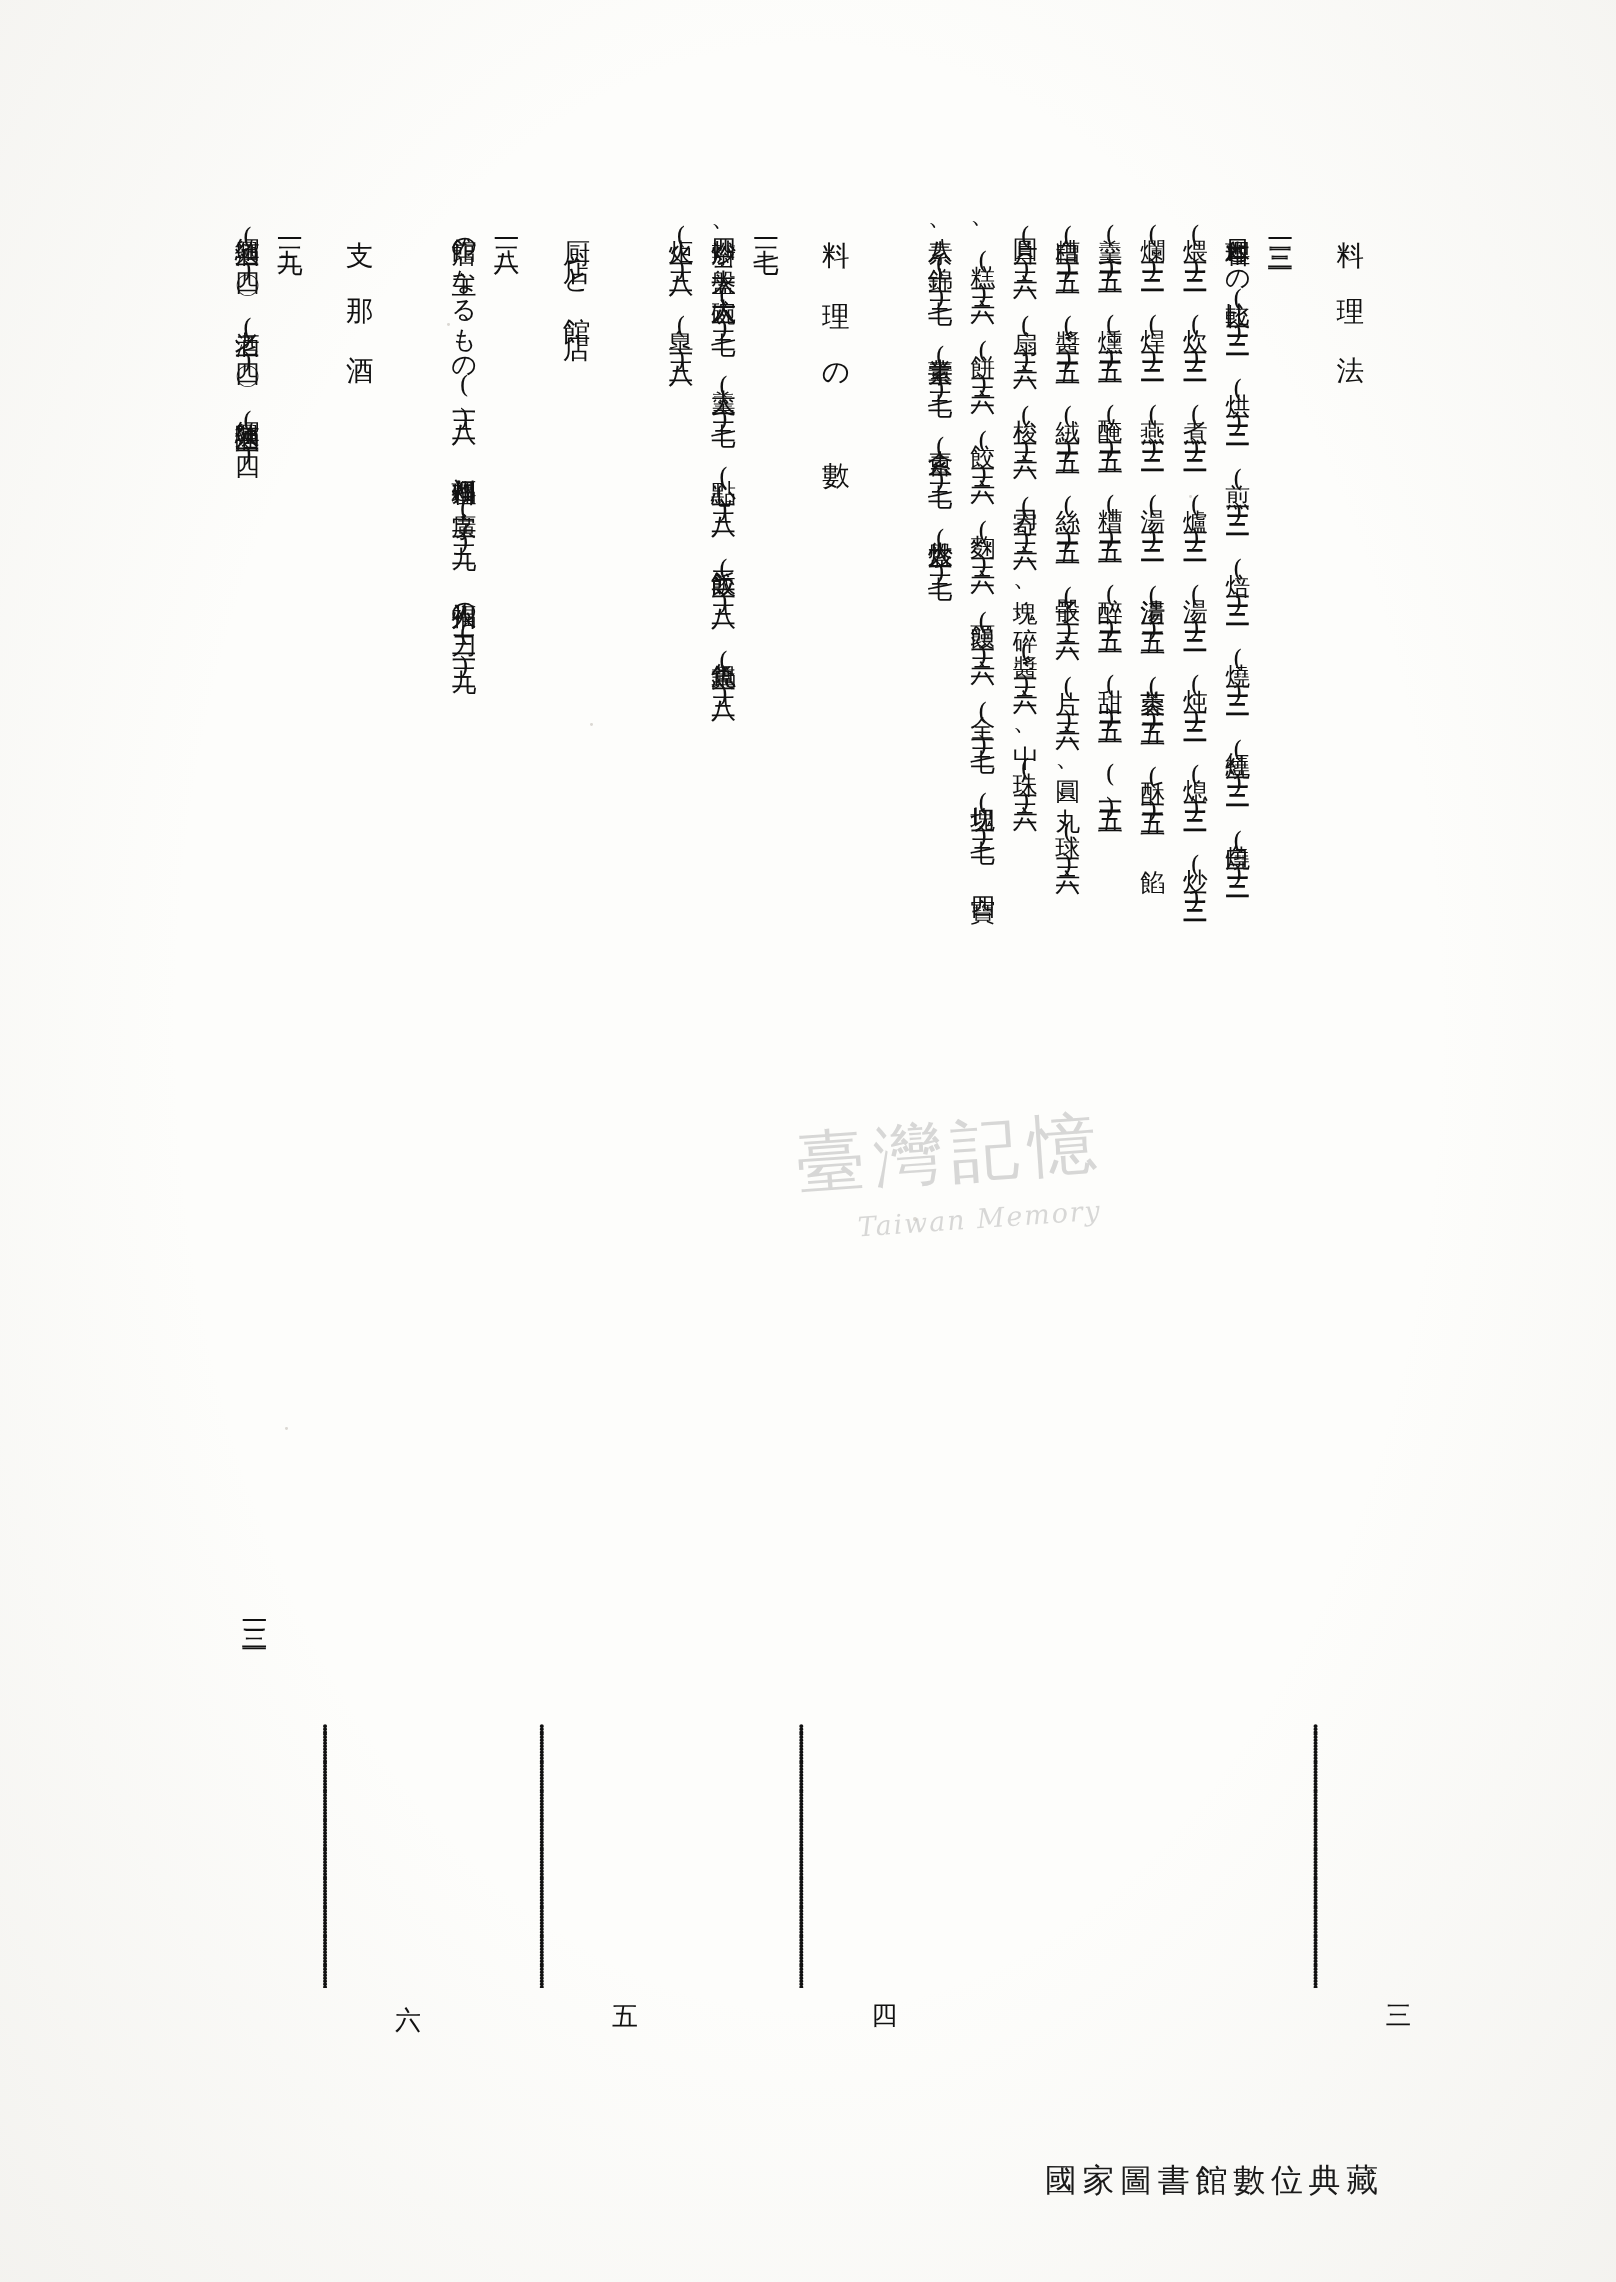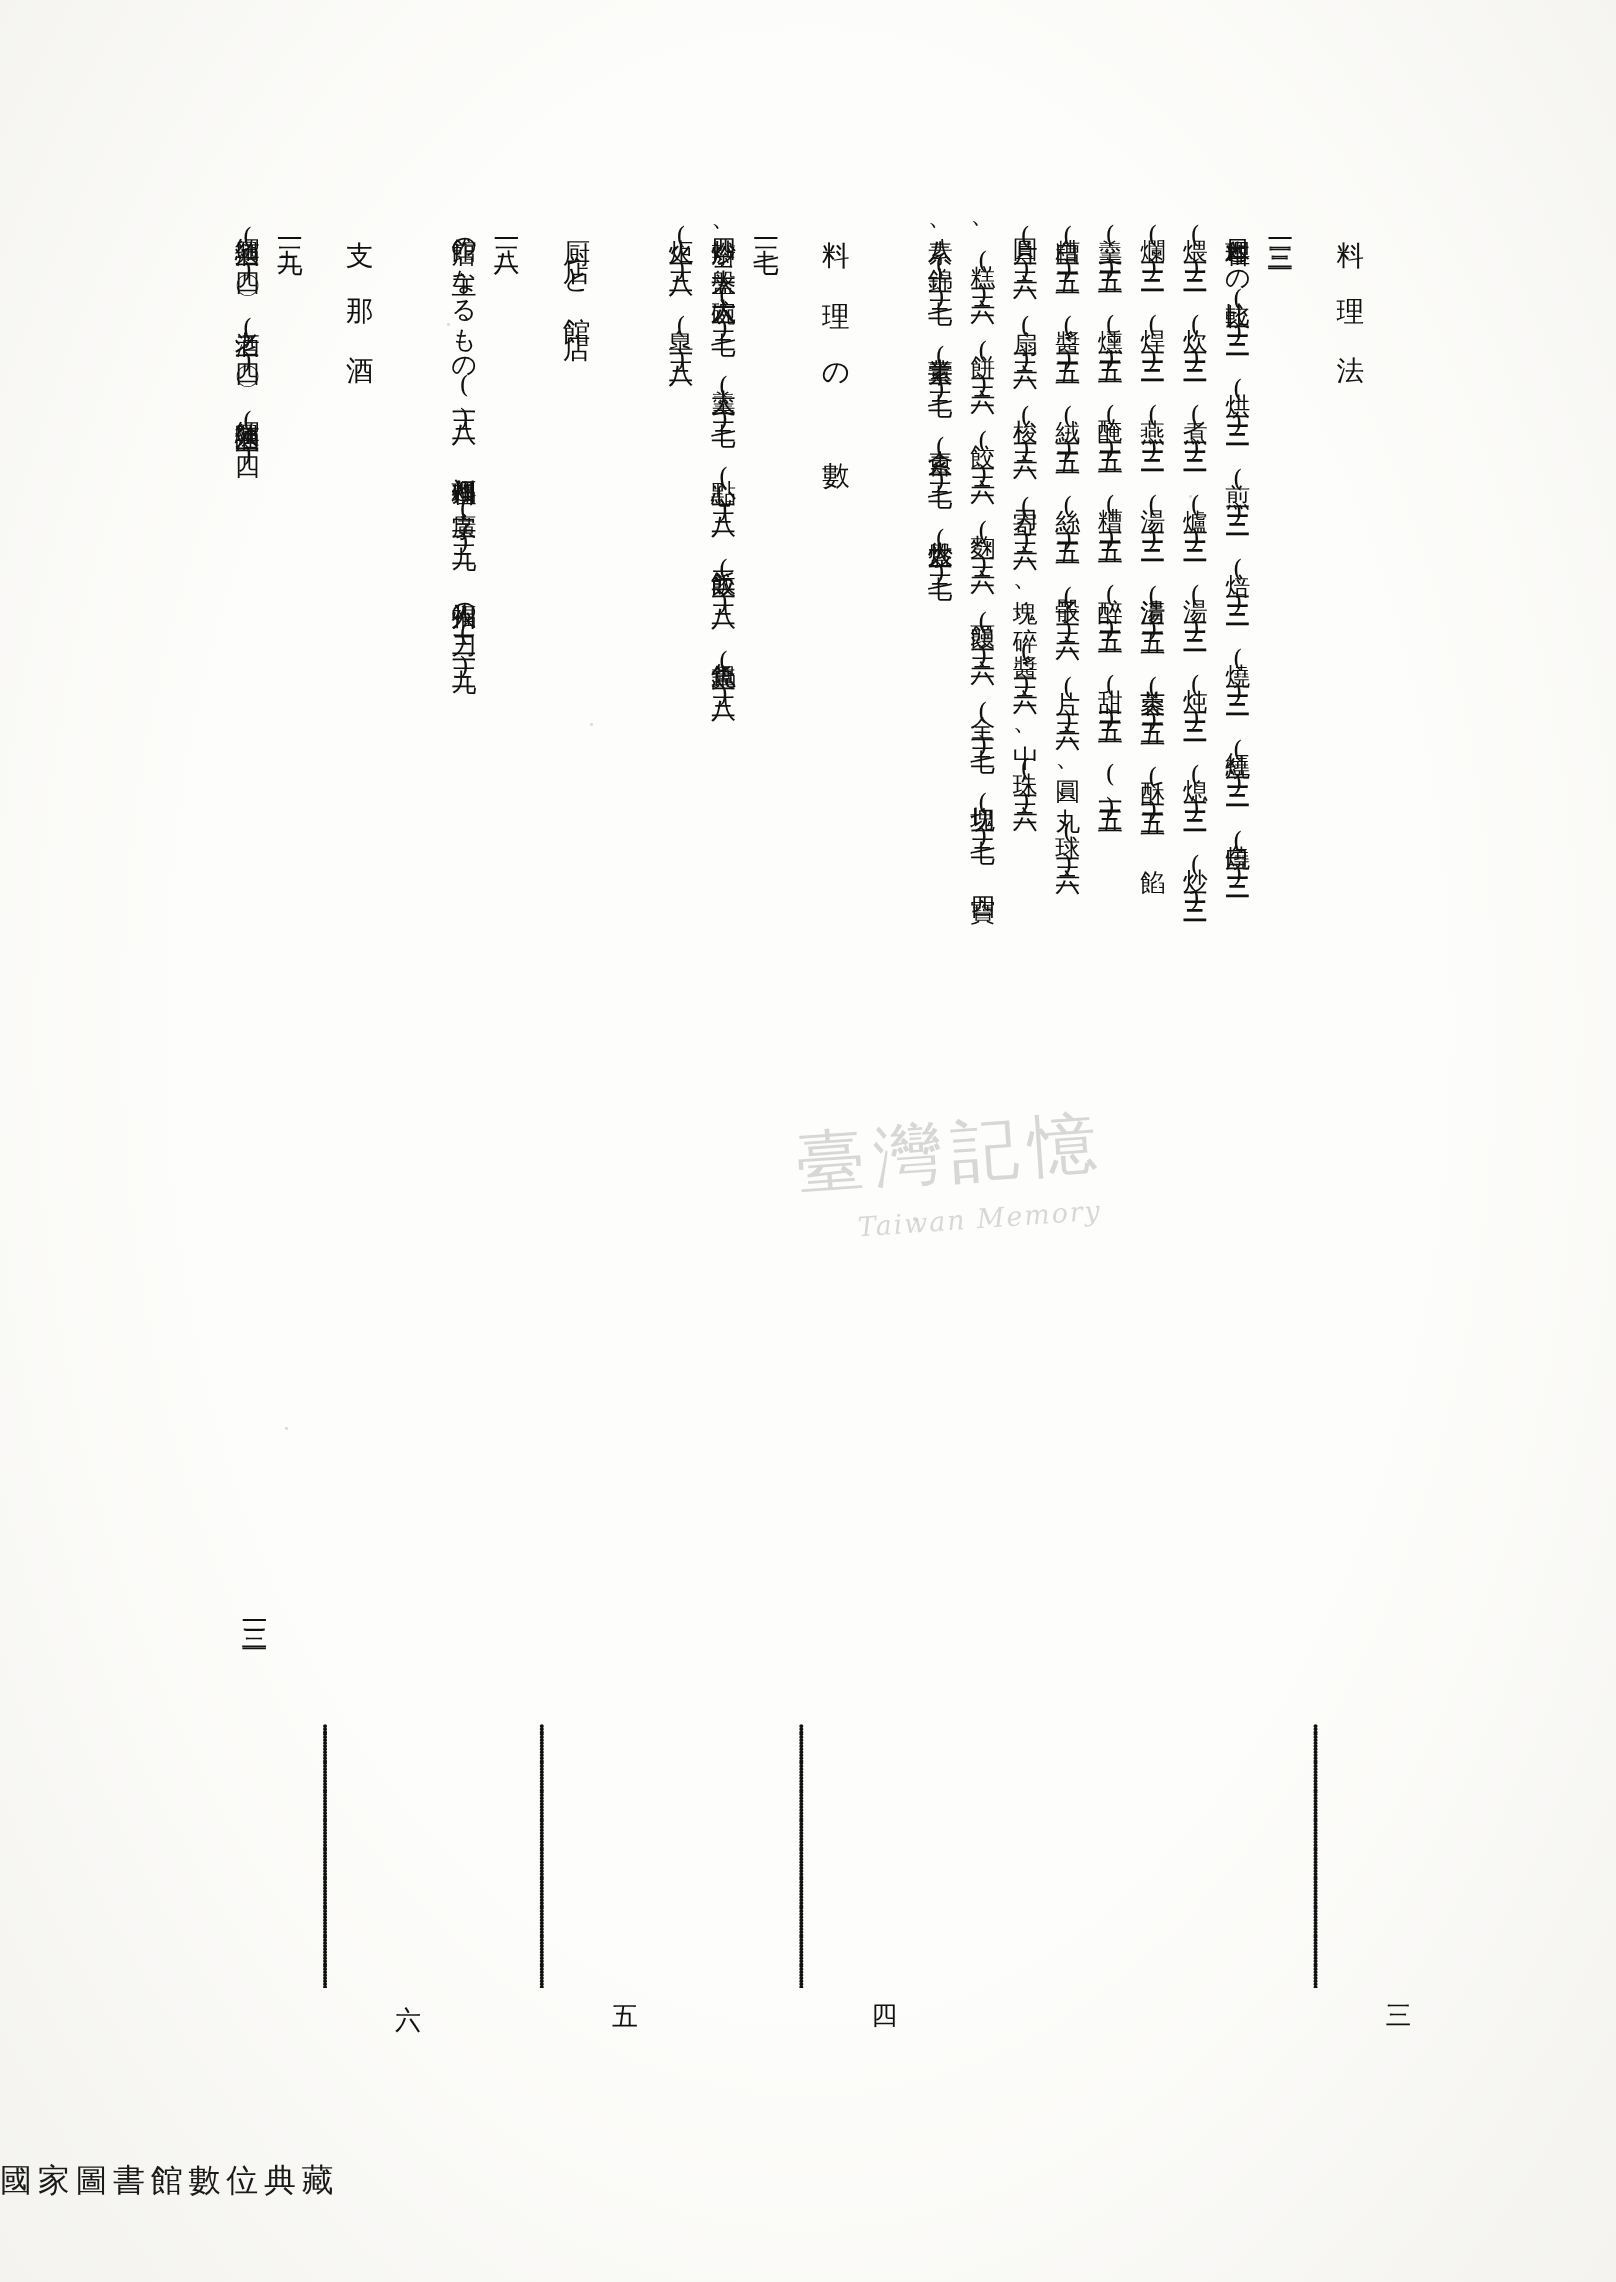--- a/index.html
+++ b/index.html
@@ -134,21 +134,21 @@
     letter-spacing: 1.9px;
     margin-top: 5.7px;
     margin-left: 57px;
     white-space: nowrap;
   }
   .footer {
     position: absolute;
     left: 0;
     top: 2159px;
     width: 1384px;
-    text-align: left;
+    text-align: right;
     font-family: "DejaVu Serif", serif;
     font-size: 32px;
     letter-spacing: 5.7px;
     color: #1a1a1a;
   }
   
   .speck {
     position: absolute;
     background: #b9b4ac;
     border-radius: 50%;

